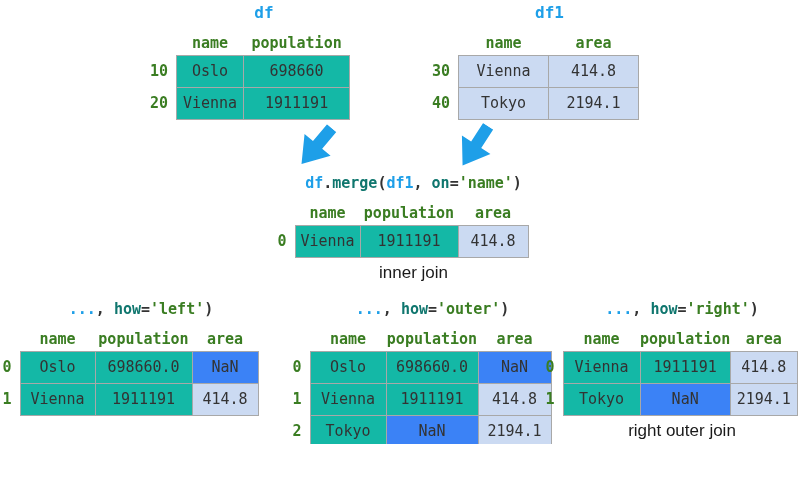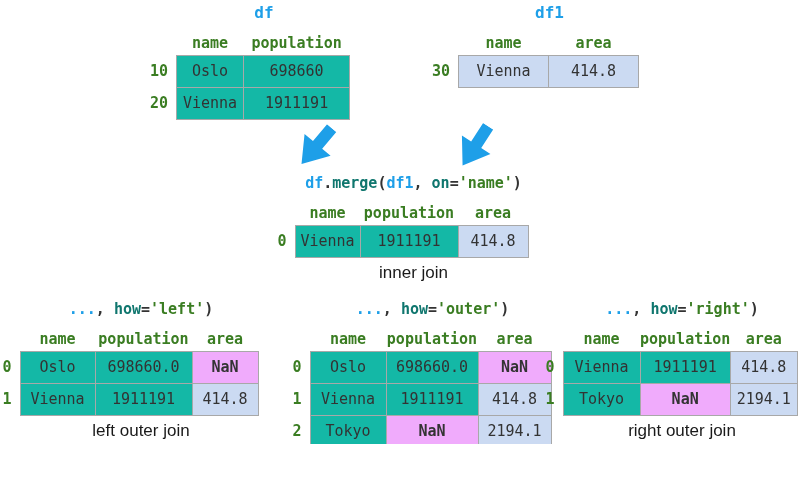--- a/index.html
+++ b/index.html
@@ -21,21 +21,21 @@
   tr.hdr td {
     color:#3A7D22; font-weight:bold; text-align:center; border:none;
     height:20px; padding:0 0 4px 0; vertical-align:bottom; background:none;
   }
   td.c {
     border:1px solid #A8A8A8; text-align:center; height:31px; padding:0 4px;
     color:#333333;
   }
   .bg-w { background:#14b8a6; }
   .bg-b { background:#CBDAF2; }
-  .bg-g { background:#f0abfc;font-weight:bold; }
+  .bg-g { background:#3b82f6; }
   .code {
     font-size:15px; font-weight:bold; white-space:pre; text-align:center;
     height:19px; line-height:19px; margin-bottom:8px;
   }
   .tok-azure  { color:#1E9FE8; }
   .tok-orange { color:#0f766e; }
   .tok-green  { color:#3A7D22; }
   .tok-plain  { color:#333333; }
   .jlabel {
     font-family:"Liberation Sans", sans-serif; font-size:17px; color:#1a1a1a;
@@ -86,20 +86,25 @@
           <tr class="hdr">
         <td class="idx" style="width:26px;"></td>
         <td style="width:90px;">name</td>
         <td style="width:90px;">area</td>
       </tr>
       <tr>
         <td class="idx">30</td>
         <td class="c bg-b">Vienna</td>
         <td class="c bg-b">414.8</td>
       </tr>
+      <tr>
+        <td class="idx">40</td>
+        <td class="c bg-b">Tokyo</td>
+        <td class="c bg-b">2194.1</td>
+      </tr>
     </tbody>
       </table>
   </div>
 
   <div class="arrow" id="arrow-left">
     <svg viewBox="0 0 36 48" width="36" height="48">
         <polygon points="12,0 24,0 24,22 35,22 18,47 1,22 12,22" fill="#1E9FE8"></polygon>
       </svg>
   </div>
   <div class="arrow" id="arrow-right">
@@ -146,21 +151,20 @@
         <td class="c bg-g">NaN</td>
       </tr>
       <tr>
         <td class="idx">1</td>
         <td class="c bg-w">Vienna</td>
         <td class="c bg-w">1911191</td>
         <td class="c bg-b">414.8</td>
       </tr>
     </tbody>
       </table>
-    <div class="jlabel" style="margin-left:18px;width:242px;">left outer join</div>
   </div>
 
   <div class="tgroup" id="g-outer">
     <div class="code" style="margin-left:20px;width:245px;"><span class="tok-azure">...</span><span class="tok-plain">, </span><span class="tok-orange">how</span><span class="tok-plain">=</span><span class="tok-green">'outer'</span><span class="tok-plain">)</span></div>
     <table>
       <tbody>
           <tr class="hdr">
         <td class="idx" style="width:20px;"></td>
         <td style="width:76px;">name</td>
         <td style="width:92px;">population</td>

